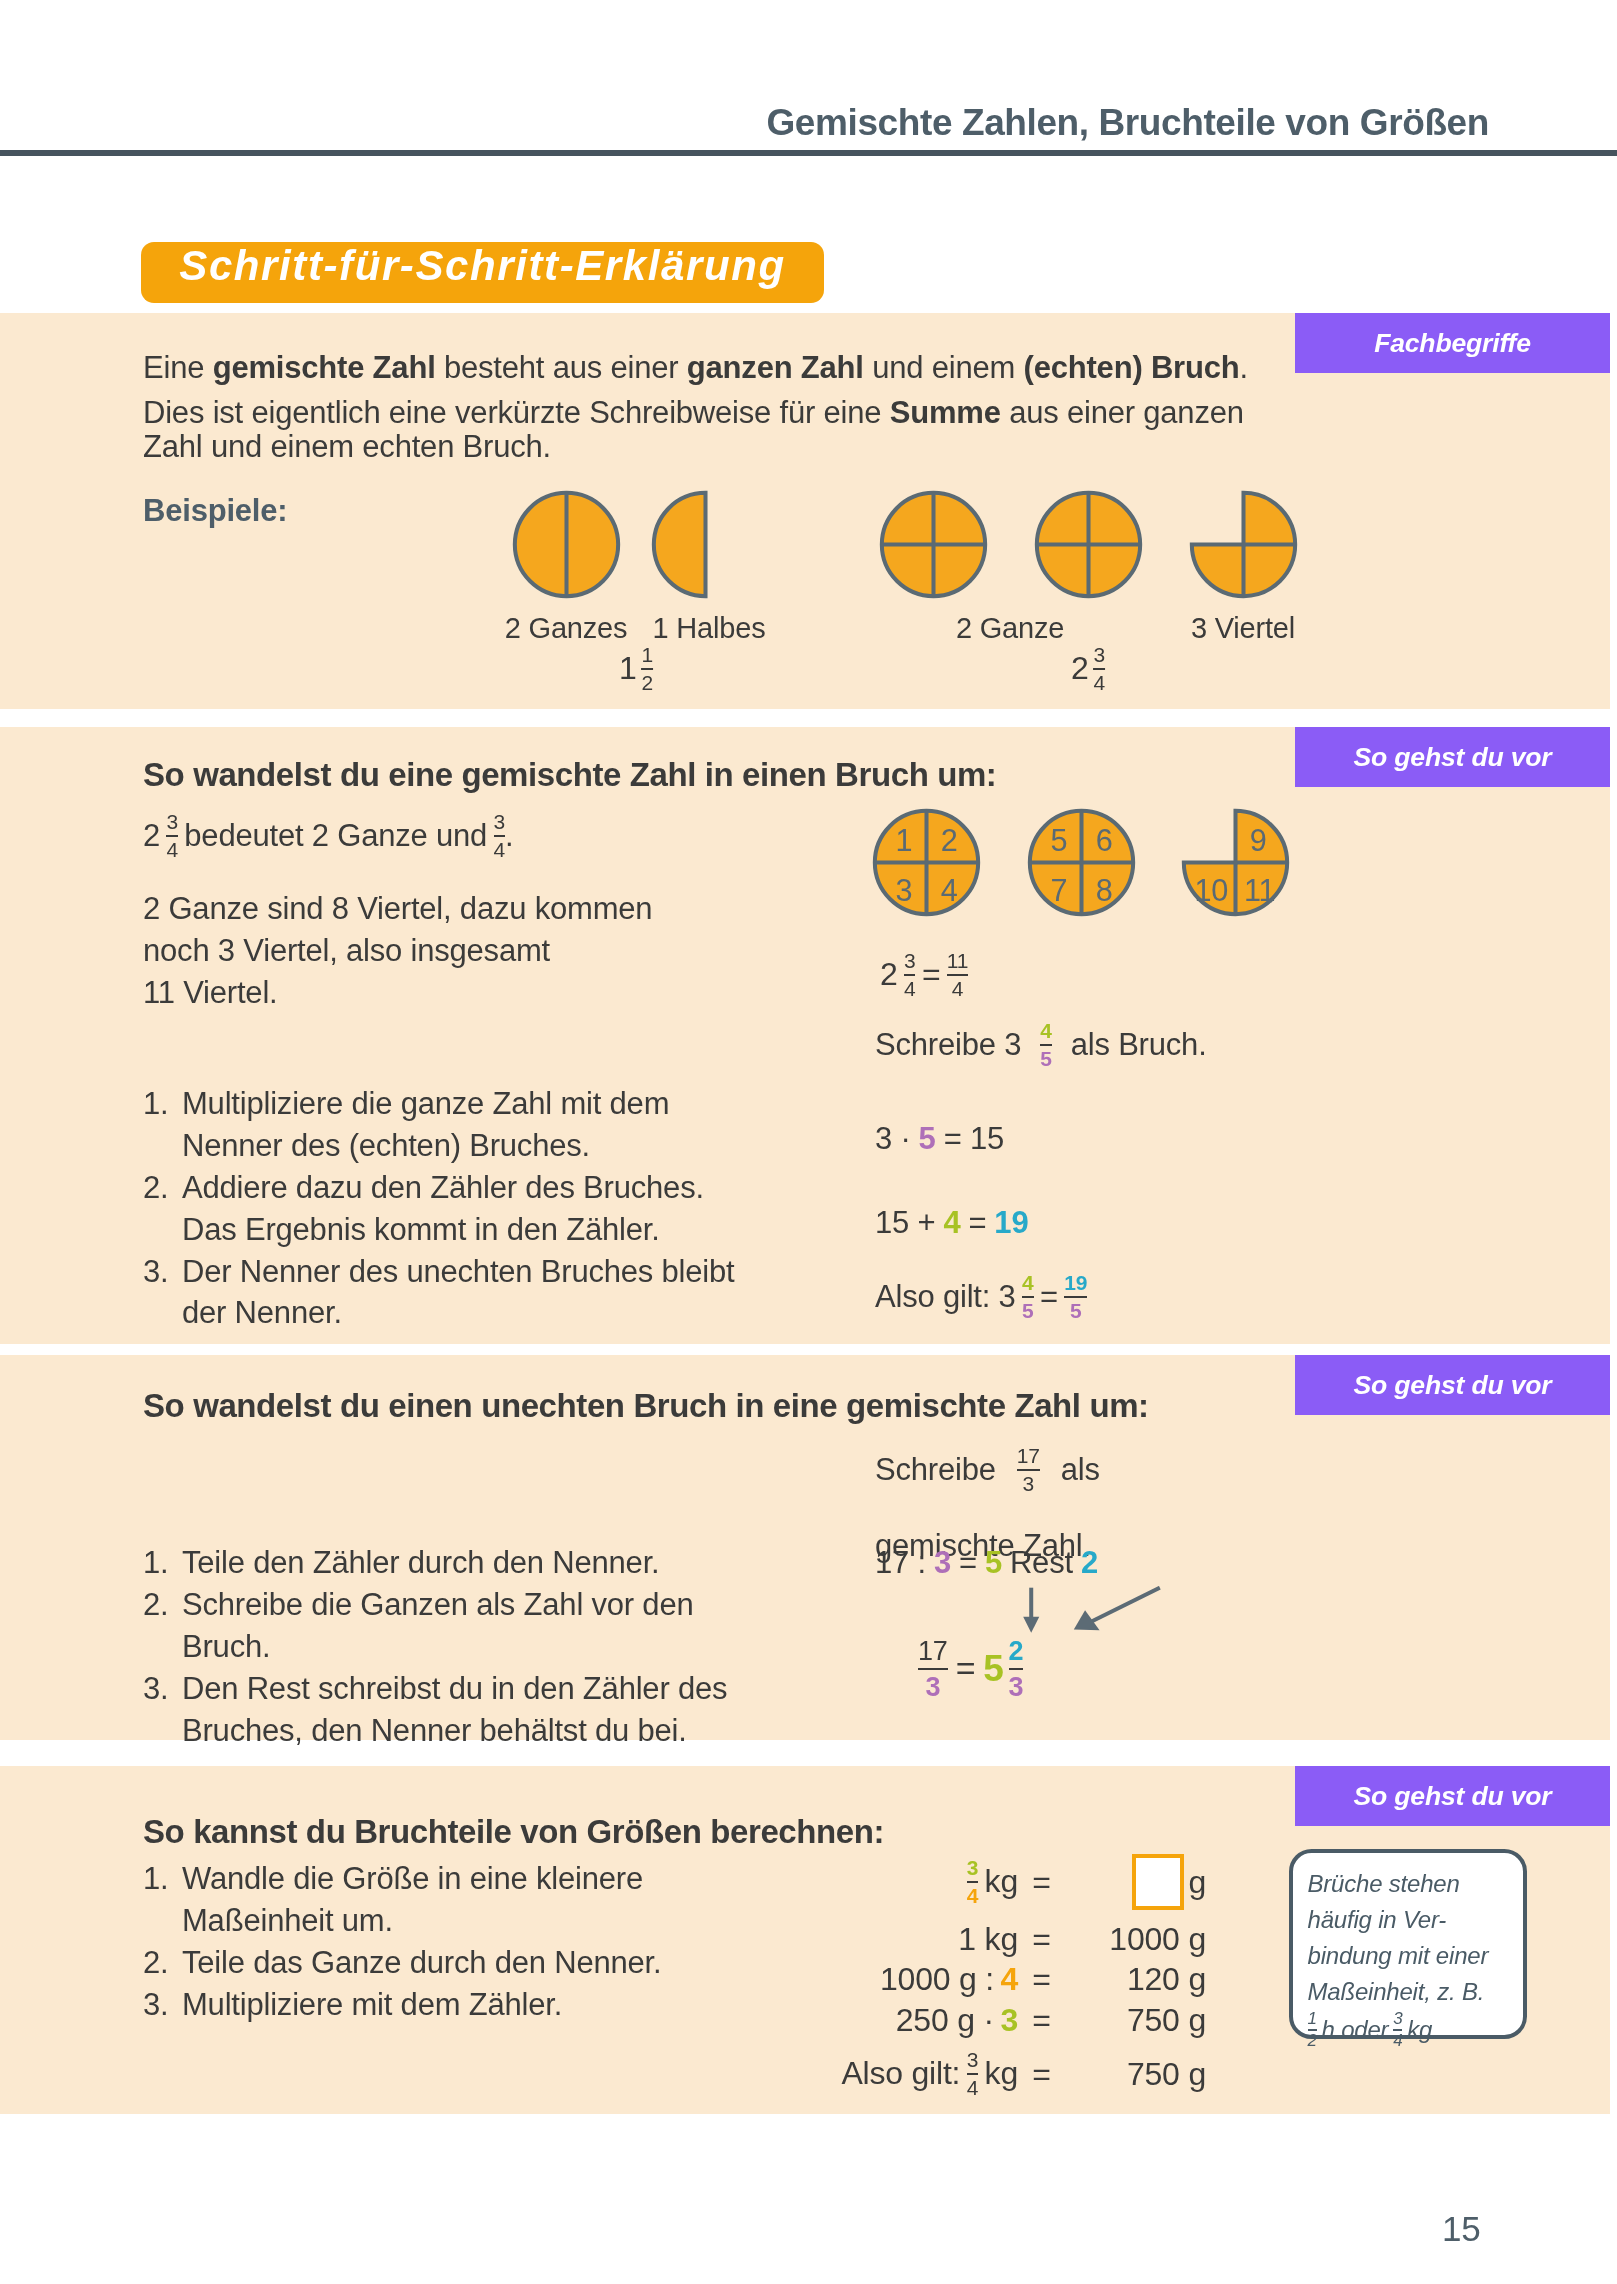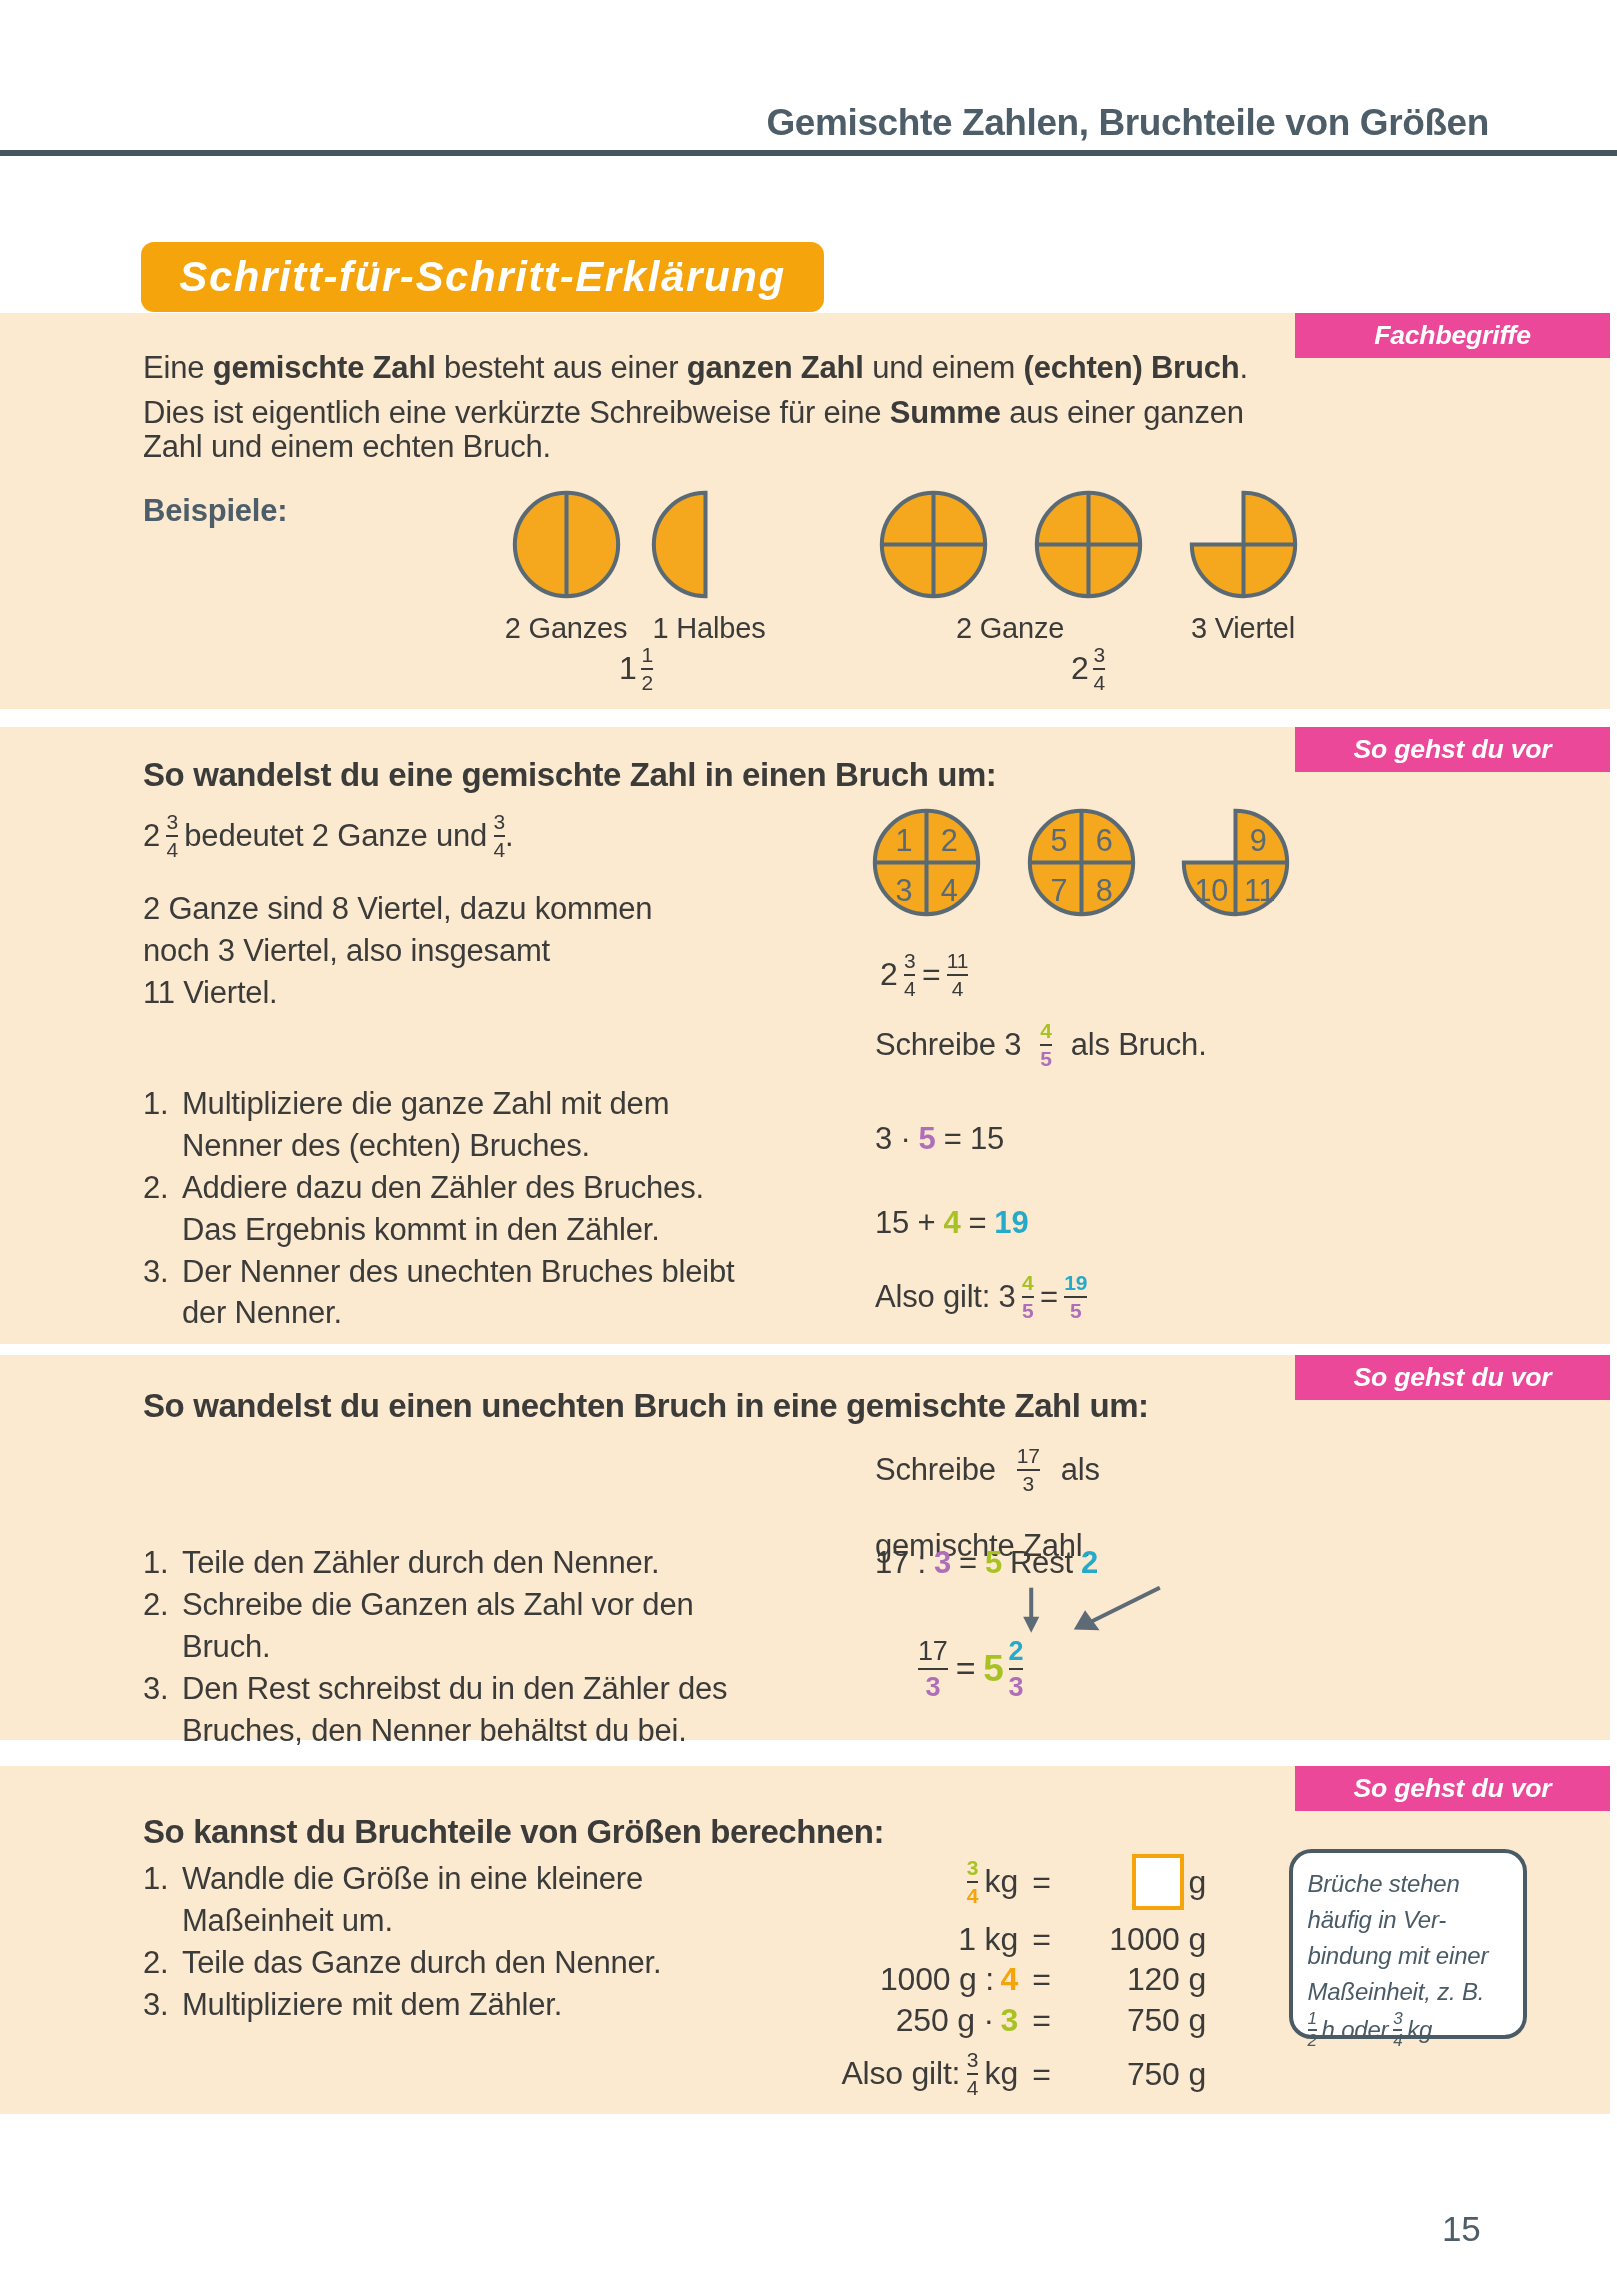--- a/index.html
+++ b/index.html
@@ -3,32 +3,32 @@
 <meta charset="utf-8">
 <style>
   html,body{margin:0;padding:0;background:#ffffff;}
   #page{position:relative;width:1618px;height:2284px;background:#ffffff;overflow:hidden;
         font-family:"Liberation Sans",sans-serif;color:#3b3b3a;letter-spacing:-0.2px;}
 
   
   .title{position:absolute;top:102px;right:129px;font-size:37px;font-weight:bold;color:#4e5e69;letter-spacing:-0.4px;}
   .rule{position:absolute;top:150px;left:0;width:1618px;height:5.6px;background:#46545e;}
 
-  .badge{position:absolute;left:141px;top:242px;width:683px;height:70px;background:#f5a40b;border-radius:13px;
-         display:flex;align-items:center;justify-content:center;}
+  .badge{position:absolute;left:141px;top:242px;width:683px;height:61px;background:#f5a40b;border-radius:13px;
+         display:flex;justify-content:center;}
   .badge span{color:#ffffff;font-size:42px;font-weight:bold;font-style:italic;letter-spacing:1.6px;}
 
   
   .panel{position:absolute;left:0;width:1610px;background:#fbe9d0;}
   #panelA{top:313px;height:396px;}
   #panelB{top:727px;height:617px;}
   #panelC{top:1355px;height:385px;}
   #panelD{top:1766px;height:348px;}
 
-  .tag{position:absolute;left:1295px;width:315px;height:45px;background:#ec4899;color:#ffffff;
+  .tag{position:absolute;left:1295px;width:315px;height:60px;background:#8b5cf6;color:#ffffff;
        display:flex;align-items:center;justify-content:center;font-size:26.6px;font-weight:bold;font-style:italic;}
 
   .bodytext{font-size:31px;line-height:45px;color:#3b3b3a;white-space:nowrap;}
   b{font-weight:bold;}
   .slatehead{color:#4e5e69;font-weight:bold;font-size:31px;}
   .h2{position:absolute;left:143px;font-size:33px;font-weight:bold;color:#3b3b3a;white-space:nowrap;letter-spacing:-0.4px;}
 
   
   .fr{display:inline-flex;flex-direction:column;align-items:center;line-height:1;}
   .fr .n,.fr .d{font-size:21px;line-height:24px;font-weight:bold;}

